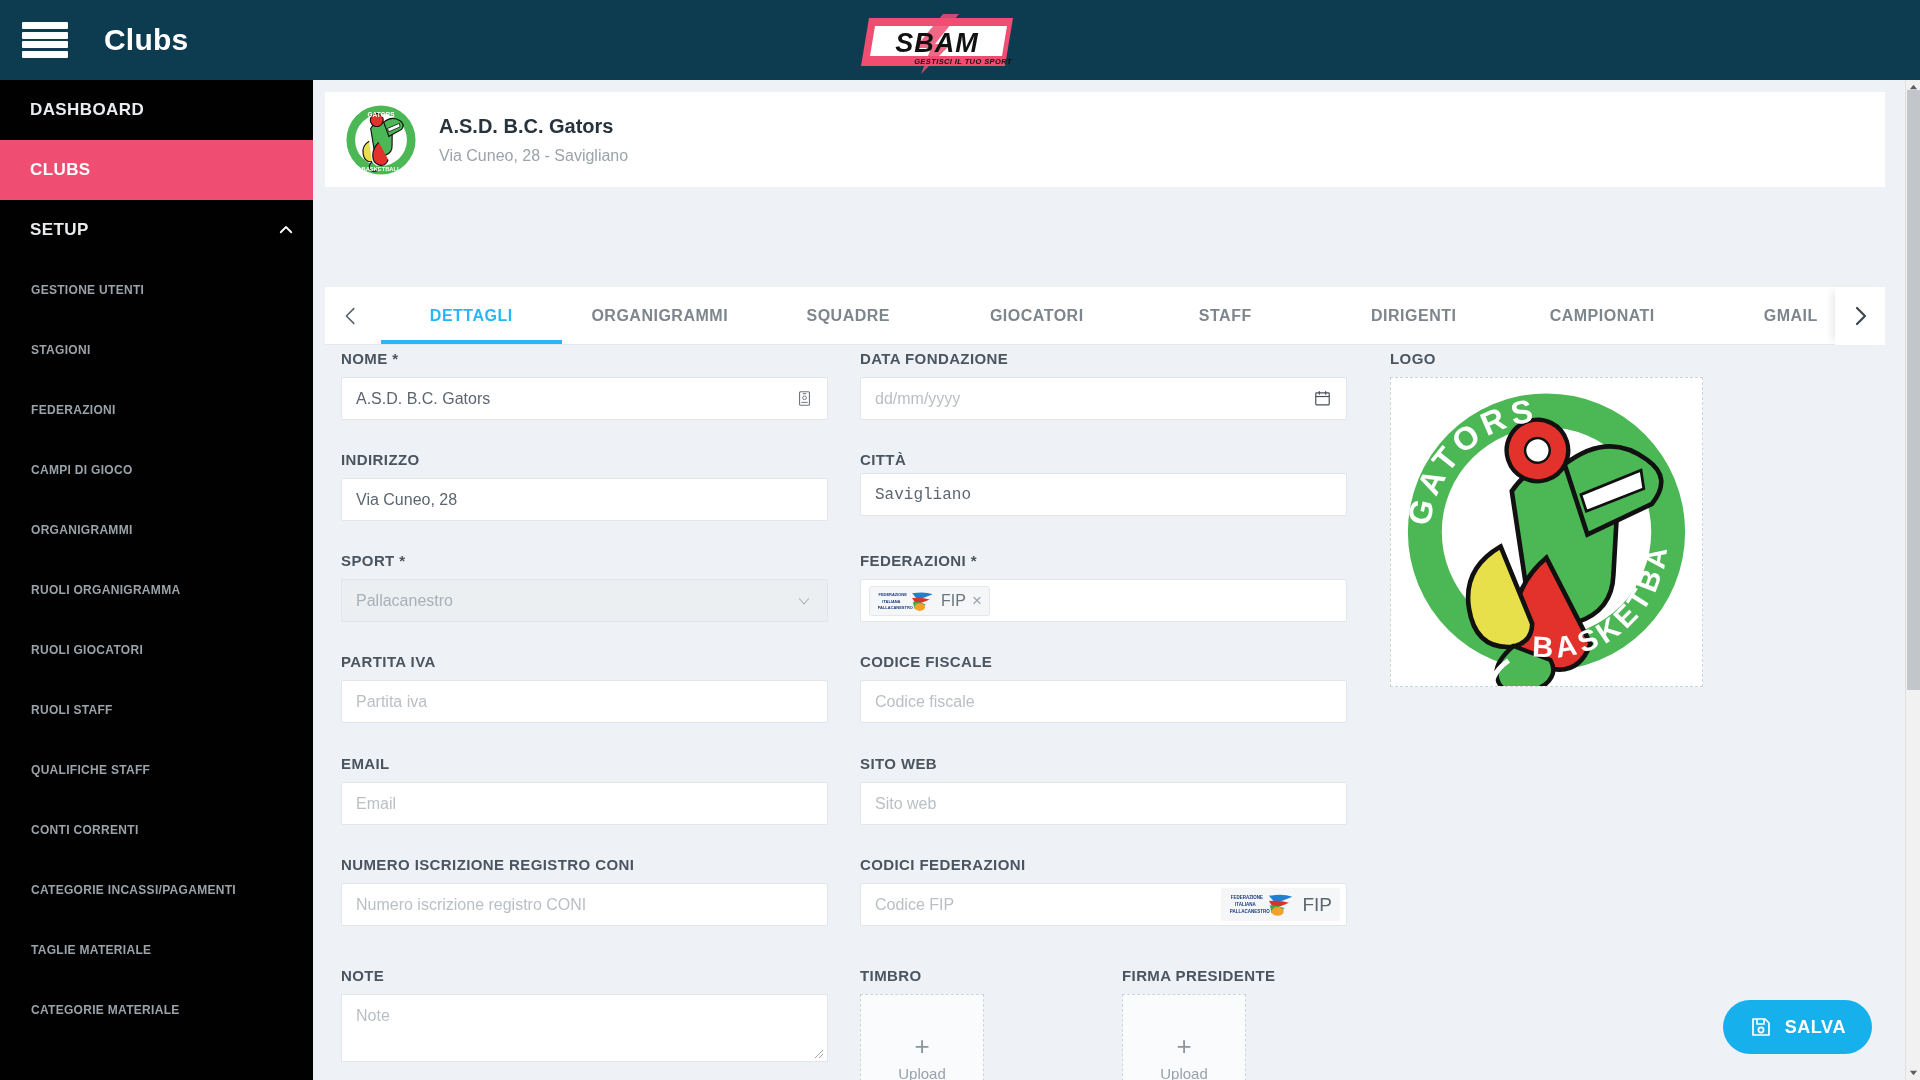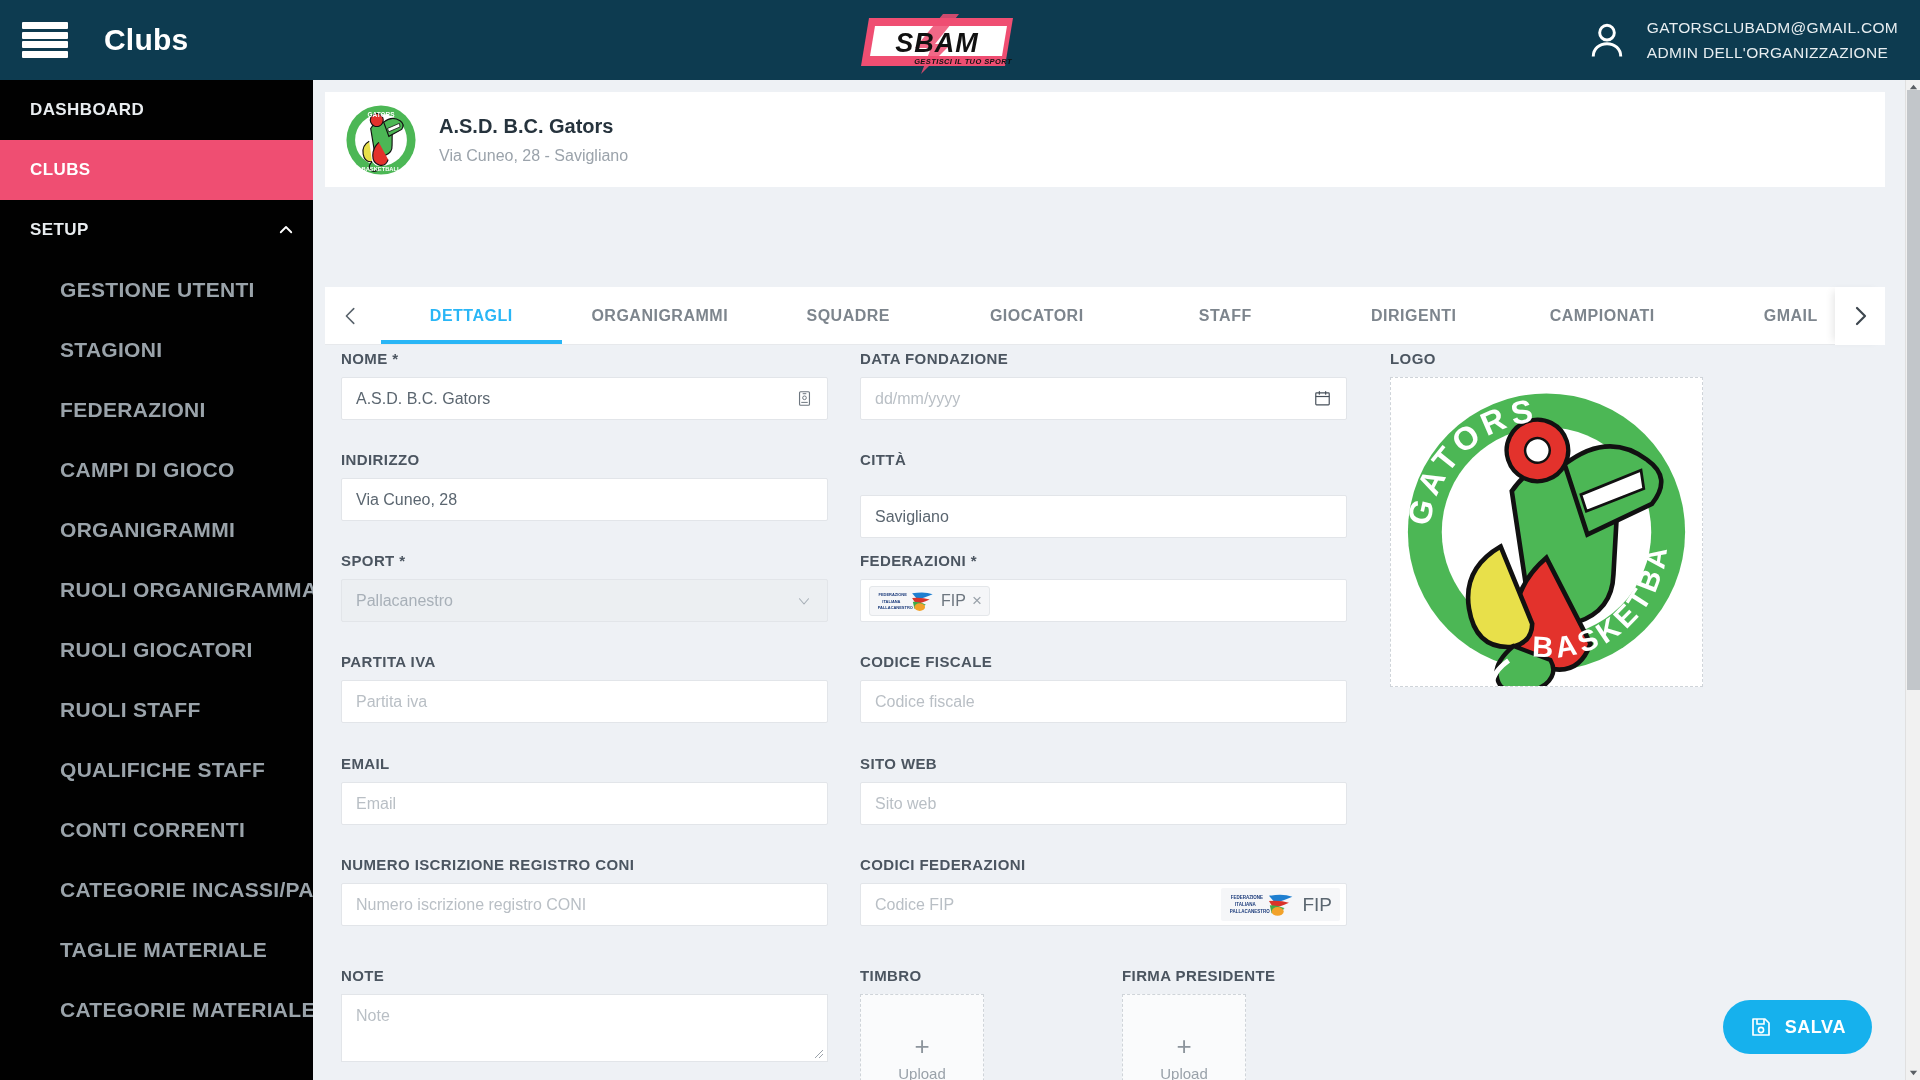--- a/index.html
+++ b/index.html
@@ -89,23 +89,23 @@
   .nav-item.group {
     justify-content: space-between;
     padding-right: 18px;
   }
   .chevron-up {
     width: 18px; height: 18px;
   }
   .nav-sub {
     height: 60px;
     display: flex; align-items: center;
-    padding-left: 60px;
+    padding-left: 31px;
     color: #9aa3aa;
-    font-size: 21px;
+    font-size: 12px;
     font-weight: bold;
     letter-spacing: 0.3px;
     cursor: pointer;
     white-space: nowrap;
   }
 
   
   .main {
     position: absolute;
     top: 80px; left: 313px;
@@ -308,30 +308,20 @@
   <div class="brand-logo">
     <svg viewBox="0 0 165 64" width="165" height="64">
       <polygon points="14,6 158,6 150,54 6,54" fill="#ef4e72"></polygon>
       <polygon points="20,14 152,14 147,44 15,44" fill="#ffffff"></polygon>
       <polygon points="88,2 104,2 80,32 96,32 66,62 76,36 60,36" fill="#ef4e72" opacity="0.85"></polygon>
       <text x="82" y="40" font-family="'Liberation Sans',sans-serif" font-size="27" font-weight="bold" font-style="italic" fill="#111111" text-anchor="middle" letter-spacing="1">SBAM</text>
       <text x="108" y="52" font-family="'Liberation Sans',sans-serif" font-size="7.5" font-weight="bold" font-style="italic" fill="#111111" text-anchor="middle" letter-spacing="0.4">GESTISCI IL TUO SPORT</text>
     </svg>
   </div>
 
-  <div class="user-block">
-    <svg class="user-avatar-icon" viewBox="0 0 24 24">
-      <circle cx="12" cy="8" r="4" fill="none" stroke="#ffffff" stroke-width="1.6"></circle>
-      <path d="M4.5 21c0-4.2 3.4-7 7.5-7s7.5 2.8 7.5 7" fill="none" stroke="#ffffff" stroke-width="1.6"></path>
-    </svg>
-    <div class="user-texts">
-      <div class="user-email">GATORSCLUBADM@GMAIL.COM</div>
-      <div class="user-role">ADMIN DELL'ORGANIZZAZIONE</div>
-    </div>
-  </div>
 </div>
 
 <div class="sidebar">
   <div class="nav-item">DASHBOARD</div>
   <div class="nav-item active">CLUBS</div>
   <div class="nav-item group">
     <span>SETUP</span>
     <svg class="chevron-up" viewBox="0 0 24 24">
       <path d="M5 15 L12 8 L19 15" fill="none" stroke="#ffffff" stroke-width="2.4" stroke-linecap="round" stroke-linejoin="round"></path>
     </svg>
@@ -451,21 +441,21 @@
         </text>
       </svg>
     </div>
 
     <div class="fld-label" style="left:16px; top:106px;">INDIRIZZO</div>
     <div class="fld-input" style="left:16px; top:133px; width:487px; height:43px;">
       <span class="txt">Via Cuneo, 28</span>
     </div>
 
     <div class="fld-label" style="left:535px; top:106px;">CITTÀ</div>
-    <div class="fld-input" style="left:535px; top:150px; width:487px; height:43px;">
+    <div class="fld-input" style="left:535px; top:128px; width:487px; height:43px;font-family:Liberation Mono, monospace;">
       <span class="txt">Savigliano</span>
     </div>
 
     <div class="fld-label" style="left:16px; top:207px;">
       <span>SPORT</span> <span class="req">*</span>
     </div>
     <div class="fld-input disabled" style="left:16px; top:234px; width:487px; height:43px;">
       <span class="txt">Pallacanestro</span>
       <svg width="18" height="18" viewBox="0 0 24 24">
         <path d="M6 9 L12 16 L18 9" fill="none" stroke="#a8b0b8" stroke-width="1.5" stroke-linecap="round" stroke-linejoin="round"></path>

